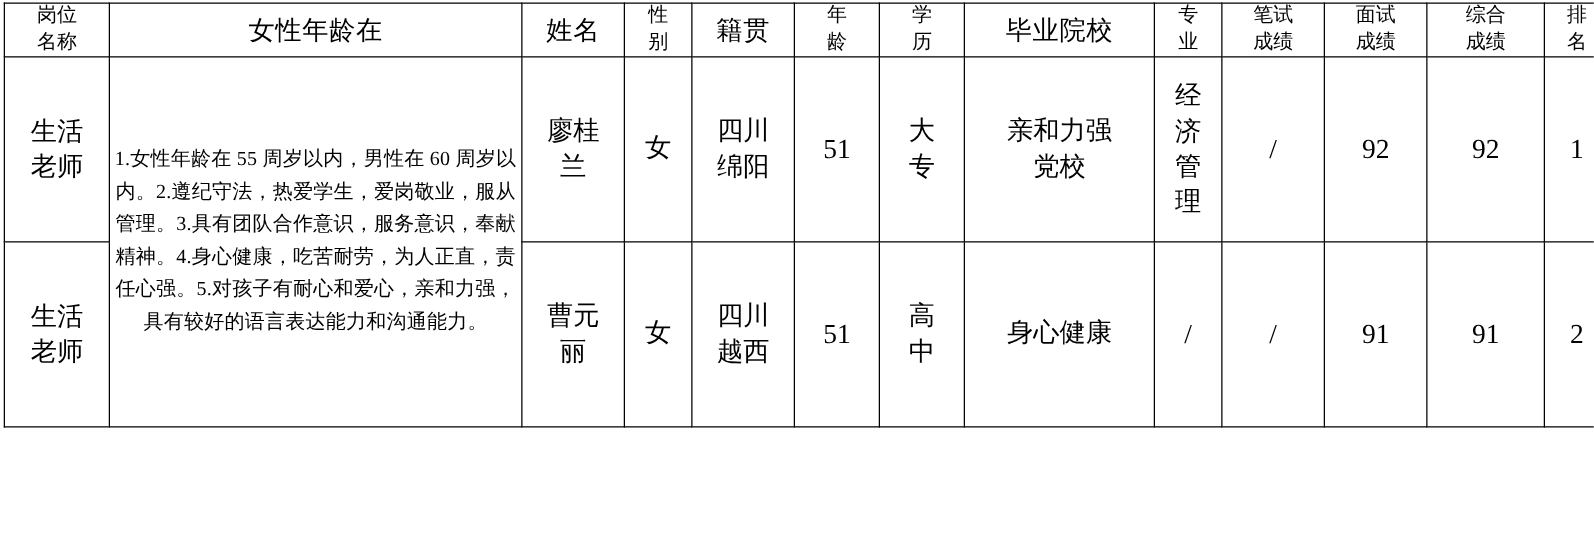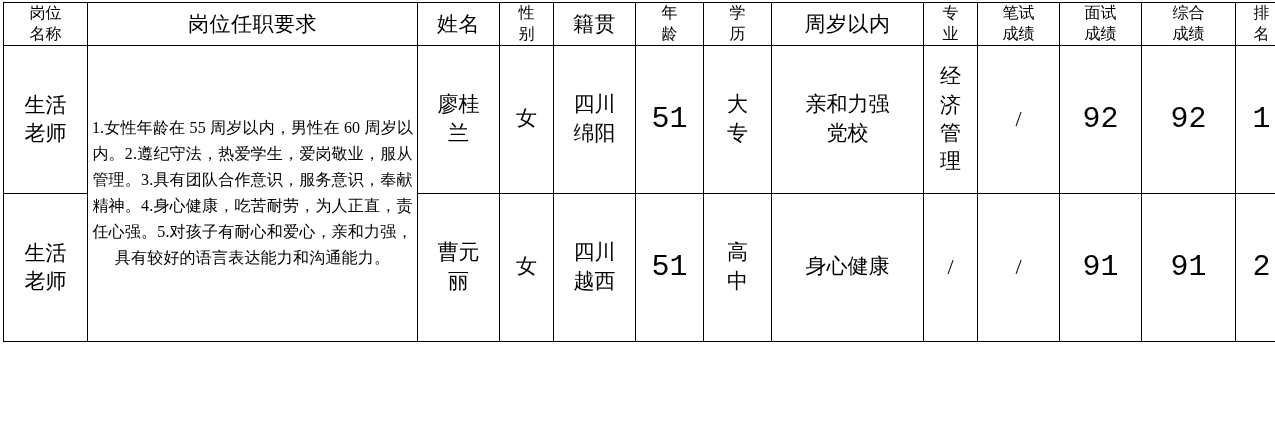--- a/index.html
+++ b/index.html
@@ -63,22 +63,21 @@
     font-size: 16px;
     line-height: 1.62;
     padding: 8px 8px 8px 8px;
     vertical-align: top;
     letter-spacing: 0.2px;
   }
   .req-wrap {
     display: block;
   }
   .num {
-    font-size: 30px;
-    font-family: Liberation Mono, monospace;
+    font-size: 22px;
   }
   .slash {
     font-size: 22px;
   }
   
 </style>
 </head>
 <body>
 
 <div id="sheet">
@@ -98,42 +97,42 @@
       <col style="width:94px">
       <col style="width:52px">
     </colgroup>
     <thead>
       <tr>
         <th class="hdr-narrow">
           <div>岗位</div>
           <div>名称</div>
         </th>
         <th class="hdr">
-          <div>岗位任职要求</div>
+          <div>女性年龄在</div>
         </th>
         <th class="hdr">
           <div>姓名</div>
         </th>
         <th class="hdr-narrow">
           <div>性</div>
           <div>别</div>
         </th>
         <th class="hdr">
           <div>籍贯</div>
         </th>
         <th class="hdr-narrow">
           <div>年</div>
           <div>龄</div>
         </th>
         <th class="hdr-narrow">
           <div>学</div>
           <div>历</div>
         </th>
         <th class="hdr">
-          <div>周岁以内</div>
+          <div>毕业院校</div>
         </th>
         <th class="hdr-narrow">
           <div>专</div>
           <div>业</div>
         </th>
         <th class="hdr-narrow">
           <div>笔试</div>
           <div>成绩</div>
         </th>
         <th class="hdr-narrow">

